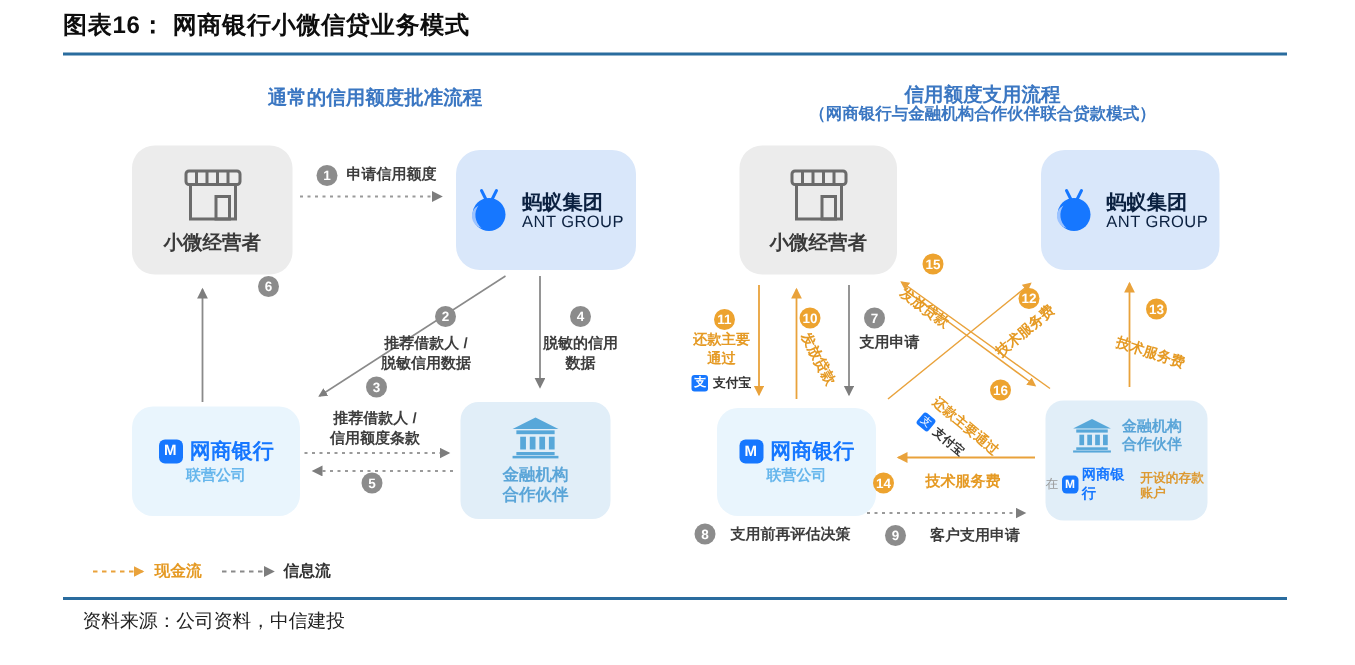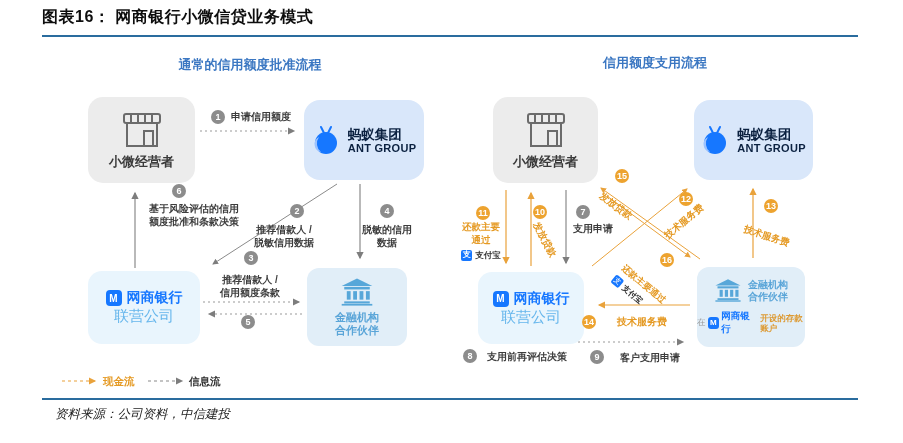--- a/index.html
+++ b/index.html
@@ -11,58 +11,59 @@
   .diag-title{position:absolute;color:#3b77c2;font-weight:bold;font-size:13px;text-align:center;}
   .diag-sub{position:absolute;color:#3b77c2;font-weight:bold;font-size:11px;text-align:center;}
   .node{position:absolute;display:flex;flex-direction:column;align-items:center;justify-content:center;}
   .n-gray{background:#ececec;border-radius:15px;}
   .n-blue{background:#d9e7fa;border-radius:16px;}
   .n-lblue{background:#e9f5fd;border-radius:14px;}
   .n-fi{background:#e1eef8;border-radius:12px;}
   .node-label{font-size:13px;color:#3a3a3a;font-weight:600;margin-top:5px;}
   .antrow{display:flex;flex-direction:row;align-items:center;gap:8px;}
   .antname{font-size:13.5px;font-weight:bold;color:#0b2140;line-height:15px;}
-  .anten{font-size:11px;font-weight:bold;color:#0b2140;letter-spacing:.3px;}
+  .anten{font-size:11px;font-weight:normal;color:#0b2140;letter-spacing:.3px;}
   .mrow{display:flex;align-items:center;gap:5px;}
   .mlogo{width:16px;height:16px;background:#1677ff;border-radius:4px;color:#fff;font-weight:bold;
          font-size:10px;display:flex;align-items:center;justify-content:center;}
   .mlogo.mini{width:12px;height:12px;font-size:8px;border-radius:3px;}
   .mybank-name{font-size:14px;font-weight:bold;color:#1677ff;}
   .mybank-name.mini{font-size:9.5px;}
-  .mybank-sub{font-size:15px;color:#66b6ec;margin-top:0;font-weight:400;}
+  .mybank-sub{font-size:10px;color:#66b6ec;margin-top:0;font-weight:700;}
   .fi-text{font-size:11px;font-weight:bold;color:#5aa5d8;text-align:center;line-height:13px;margin-top:5px;}
   .fi-text-r{font-size:10px;font-weight:bold;color:#5aa5d8;text-align:left;line-height:12px;}
   .fi-note{display:flex;align-items:center;gap:2px;margin-top:7px;}
   .fi-note-pre{font-size:8.5px;color:#999;}
   .fi-note-post{font-size:8.5px;color:#dd9a33;width:46px;line-height:10px;font-weight:600;}
   .badge{position:absolute;width:14px;height:14px;border-radius:50%;color:#fff;font-size:9px;
          font-weight:bold;display:flex;align-items:center;justify-content:center;}
   .b-gray{background:#8c8c8c;}
   .b-orange{background:#eda32f;}
   .lbl{position:absolute;font-size:10px;color:#3d3d3d;font-weight:bold;line-height:12.5px;}
   .lbl.c{text-align:center;}
   .lbl.o{color:#e59a24;}
   .rot{transform-origin:0 0;}
   .alogo{width:11px;height:11px;background:#1677ff;border-radius:2px;color:#fff;font-size:8px;
          display:flex;align-items:center;justify-content:center;flex:0 0 auto;}
   .alirow{display:flex;align-items:center;gap:3px;justify-content:center;margin-top:3px;}
   .aliname{font-size:8.5px;color:#333;font-weight:bold;}
-  .src{font-family:"Liberation Serif",serif;font-style:italic;font-size:12.5px;color:#222;}
+  .src{font-family:"Liberation Serif",serif;font-size:12.5px;color:#222;}
 </style>
 </head>
 <body>
 
 <div class="page">
 
   <div class="abs" style="left:42px;top:7px;width:816px;border-bottom:2px solid #2a6c9e;padding-bottom:7px;">
     <span class="fig-title">图表16：  网商银行小微信贷业务模式</span>
   </div>
 
   <div class="diag-title" style="left:95px;top:56px;width:310px;">通常的信用额度批准流程</div>
   <div class="diag-title" style="left:500px;top:54px;width:310px;">信用额度支用流程</div>
+  <div class="diag-sub" style="left:470px;top:68px;width:370px;">（网商银行与金融机构合作伙伴联合贷款模式）</div>
 
   <svg class="abs" width="903" height="443" style="left:0;top:0;">
     <defs>
       <marker id="ag" markerWidth="8" markerHeight="8" refX="5" refY="3" orient="auto">
         <path d="M0,0 L6,3 L0,6 Z" fill="#7d7d7d"></path>
       </marker>
       <marker id="ao" markerWidth="8" markerHeight="8" refX="5" refY="3" orient="auto">
         <path d="M0,0 L6,3 L0,6 Z" fill="#e9a23b"></path>
       </marker>
     </defs>
@@ -207,24 +208,20 @@
 
   <div class="badge b-gray" style="left:380px;top:204px;">4</div>
   <div class="lbl c" style="left:353px;top:224px;width:68px;">
     <div>脱敏的信用</div>
     <div>数据</div>
   </div>
 
   <div class="badge b-gray" style="left:241px;top:315px;">5</div>
 
   <div class="badge b-gray" style="left:172px;top:184px;">6</div>
-  <div class="lbl c" style="left:140px;top:203px;width:108px;">
-    <div>基于风险评估的信用</div>
-    <div>额度批准和条款决策</div>
-  </div>
 
   <div class="lbl o" style="left:103px;top:375px;font-size:10.5px;">现金流</div>
   <div class="lbl" style="left:189px;top:375px;font-size:10.5px;color:#333;">信息流</div>
 
   <div class="badge b-gray" style="left:576px;top:205px;">7</div>
   <div class="lbl" style="left:573px;top:223px;">支用申请</div>
 
   <div class="badge b-gray" style="left:463px;top:349px;">8</div>
   <div class="lbl" style="left:487px;top:351px;">支用前再评估决策</div>
 

